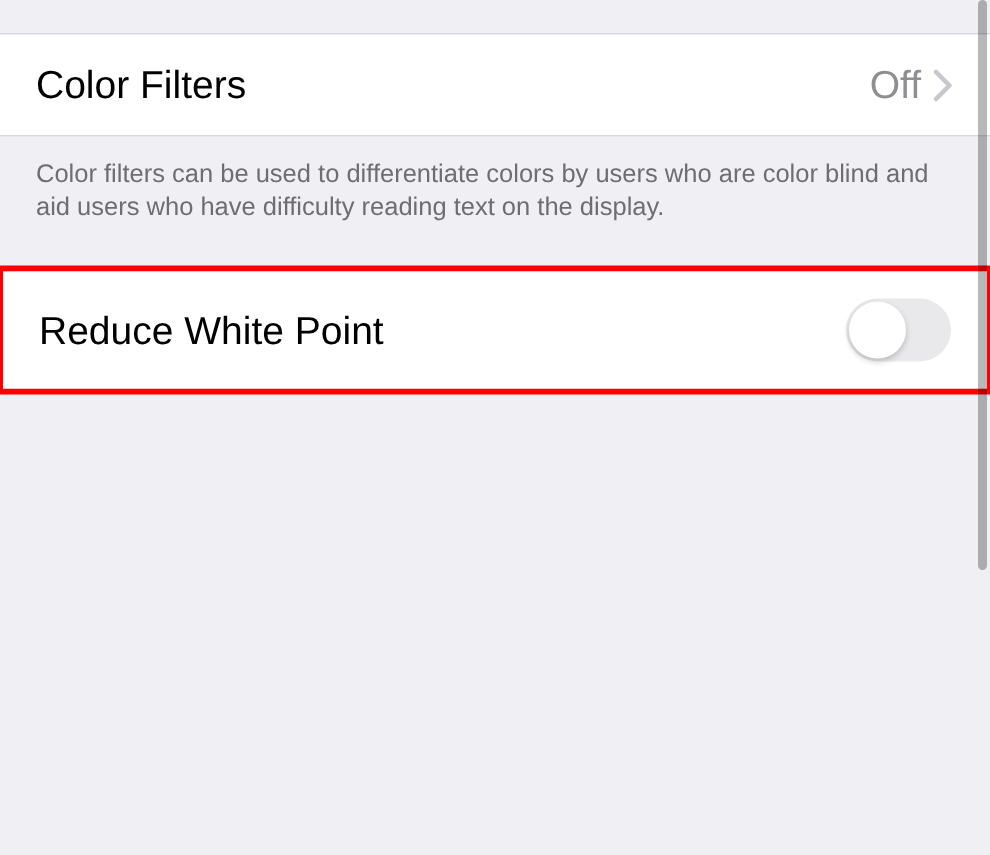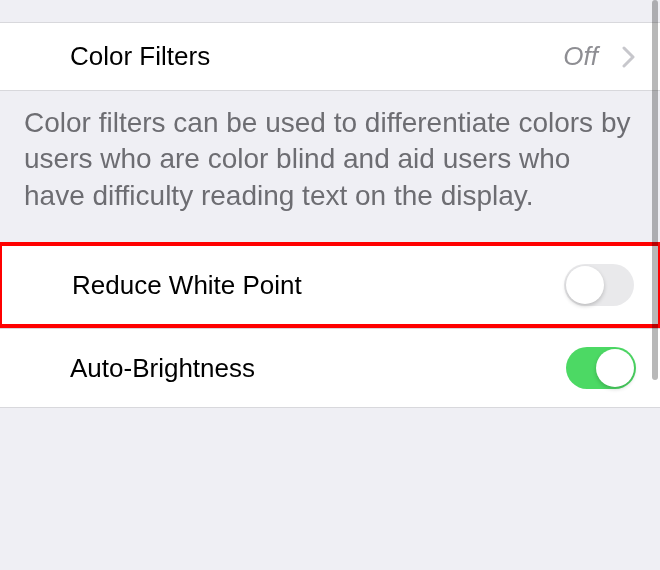--- a/index.html
+++ b/index.html
@@ -24,40 +24,38 @@
       display: flex;
       align-items: center;
       justify-content: space-between;
       border-top: 1px solid #d8d8dc;
       border-bottom: 1px solid #d8d8dc;
     }
     .row-label {
       font-size: 26px;
       color: #000000;
       font-weight: 400;
-      margin-left: 46px;
     }
     .row-value {
       display: flex;
       align-items: center;
-      gap: 24px;
-      font-style: italic;
+      gap: 8px;
     }
     .value-text {
       font-size: 26px;
       color: #8e8e93;
     }
     .chevron-icon {
       color: #c7c7cc;
       display: inline-flex;
       align-items: center;
     }
     .footer-text {
       padding: 14px 24px 28px 24px;
-      font-size: 28px;
+      font-size: 17px;
       color: #6d6d72;
       line-height: 1.3;
       border-radius: 17px;
     }
     .spacer-top {
       height: 22px;
     }
     .toggle {
       width: 70px;
       height: 42px;
@@ -127,22 +125,16 @@
   <div class="highlight-box">
     <div class="row">
       <span class="row-label">Reduce White Point</span>
       <div class="toggle toggle-off">
         <div class="toggle-knob"></div>
       </div>
     </div>
   </div>
 
 
-  <div class="row">
-    <span class="row-label">Auto-Brightness</span>
-    <div class="toggle toggle-on">
-      <div class="toggle-knob"></div>
-    </div>
-  </div>
 
 </div>
 
 <div class="scrollbar"></div>
 
 </body></html>

